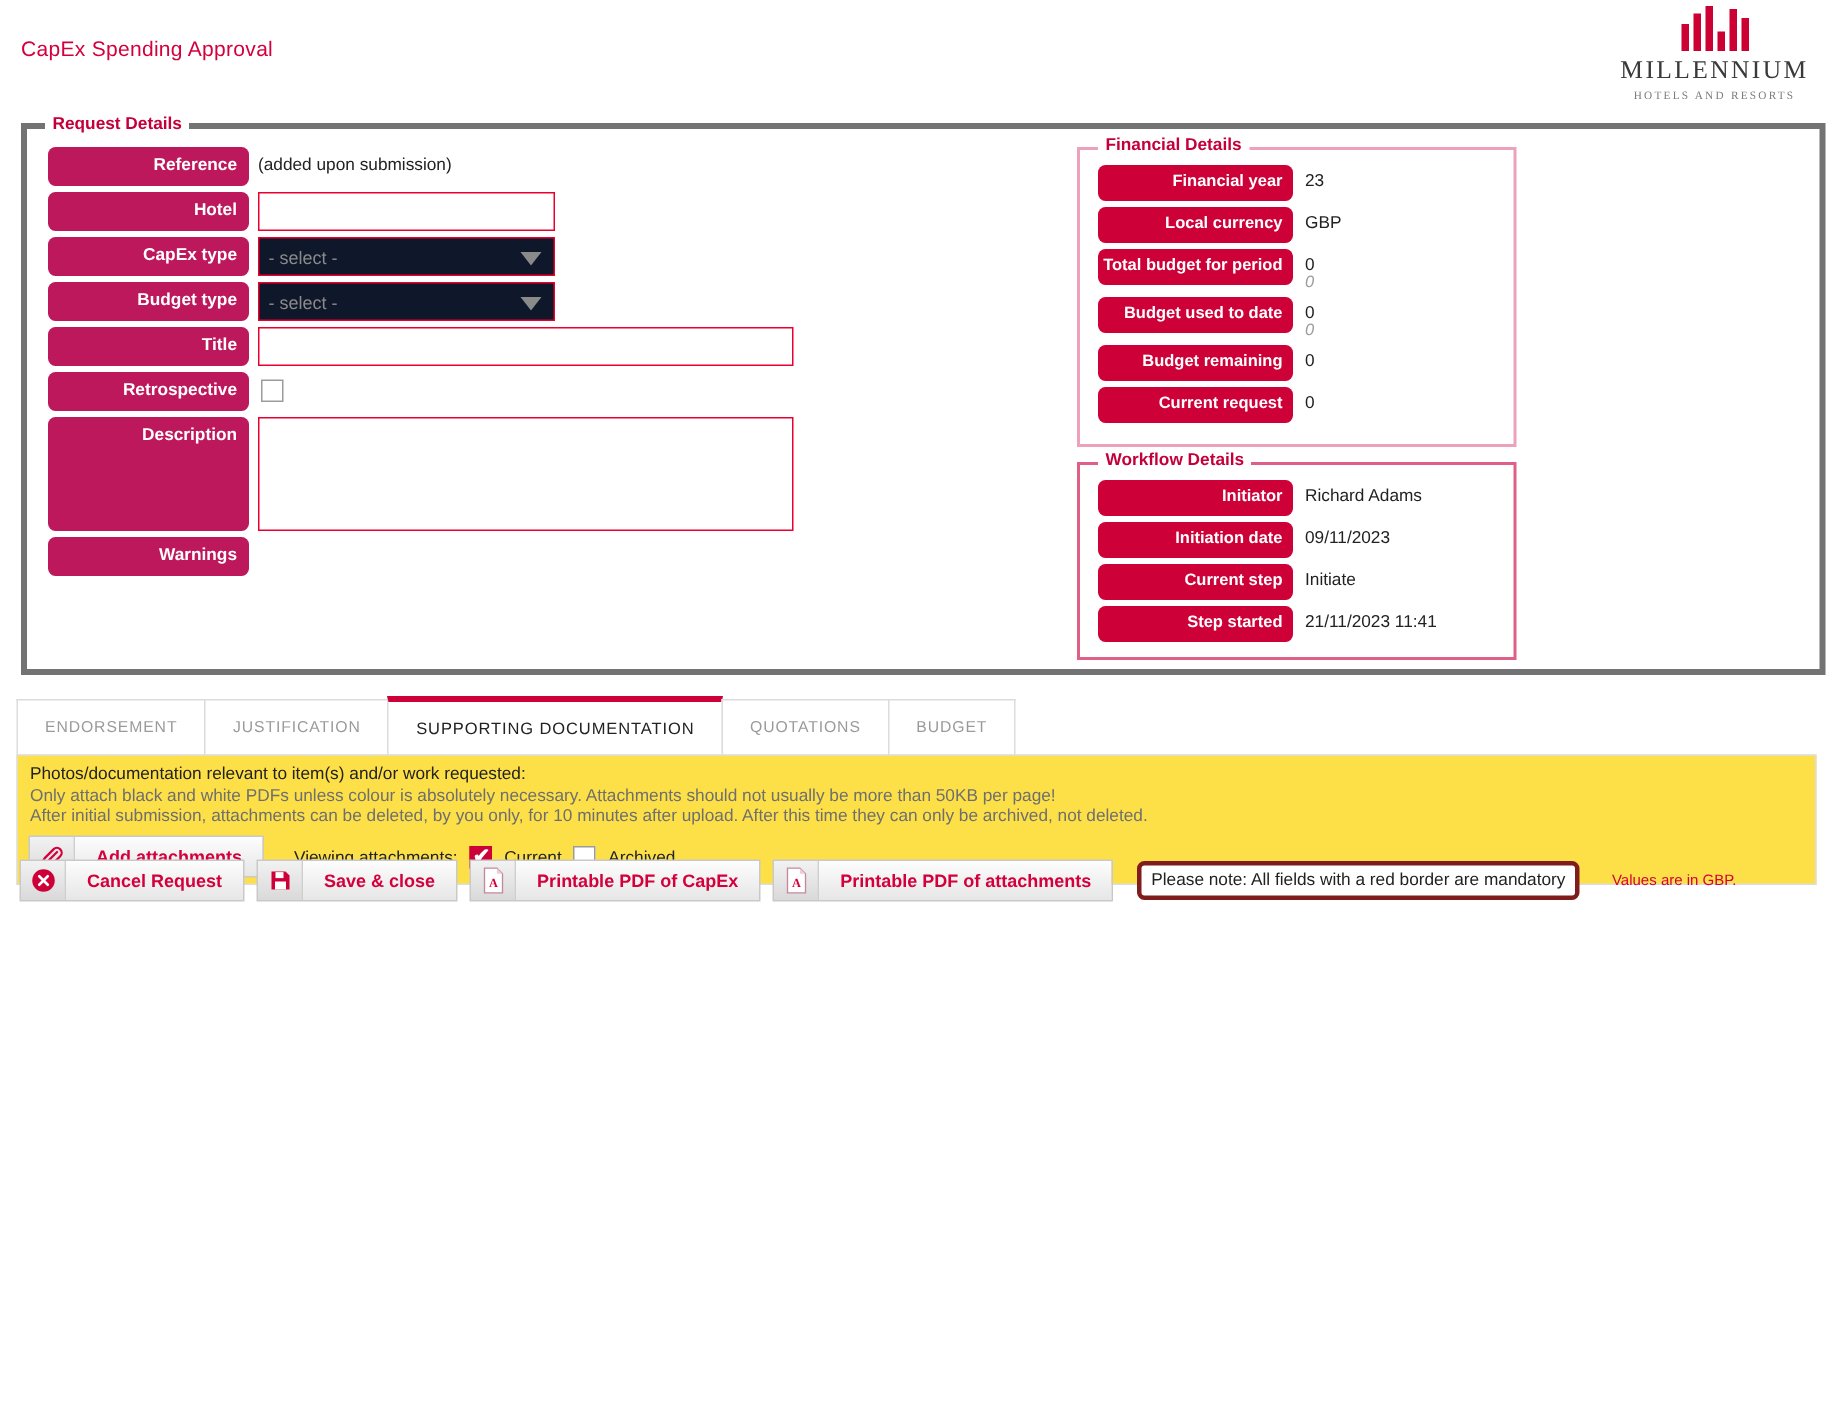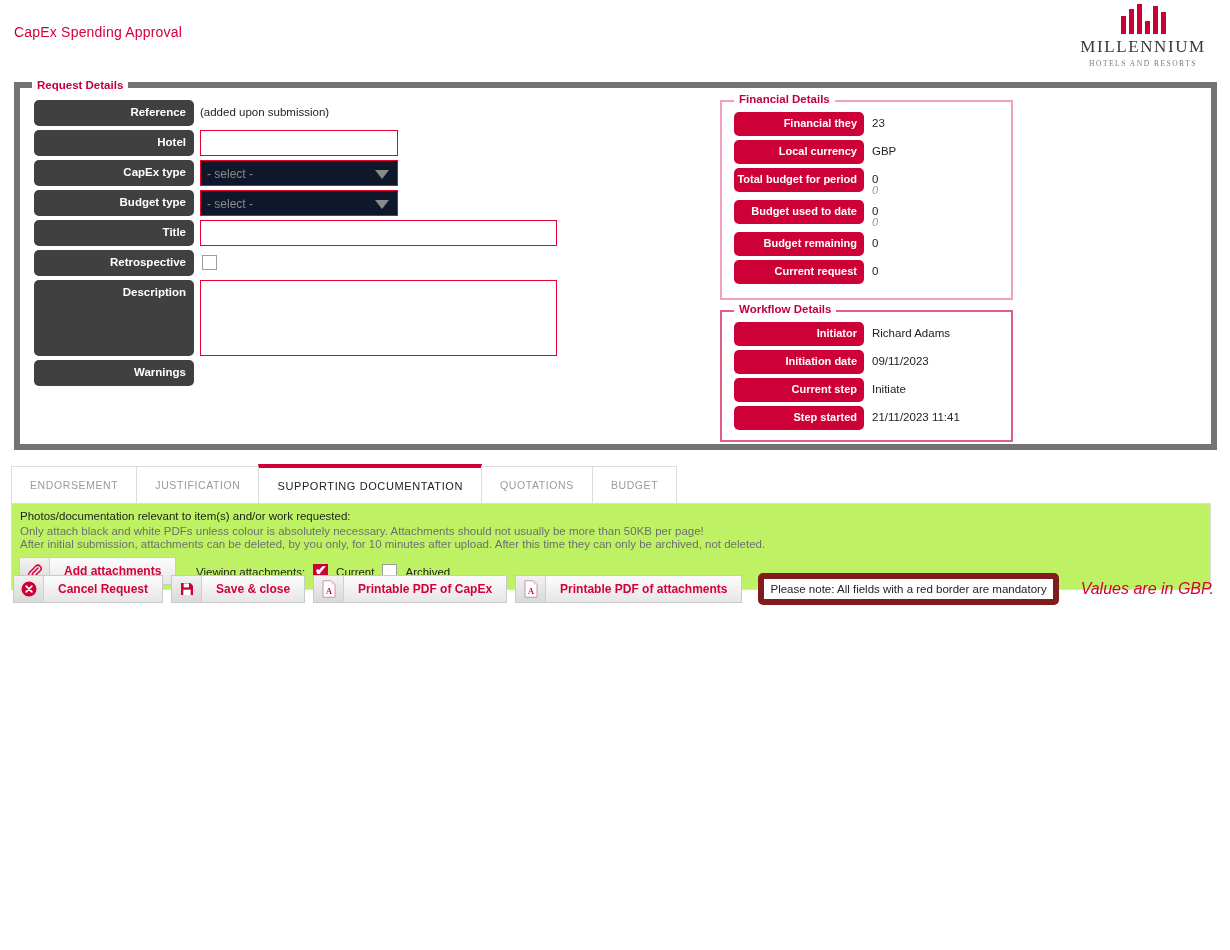--- a/index.html
+++ b/index.html
@@ -39,29 +39,29 @@
   }
   .panel.main { border-color: #f0a3bd; }
   .panel-legend {
     position: absolute; top: -9px; left: 12px;
     background: #fff; padding: 0 5px;
     font-size: 11.5px; font-weight: bold; color: #c3003a;
   }
 
   #request-details-panel {
     position: absolute; left: 14px; top: 82px; width: 1203px; height: 368px;
-    border: 6px solid #737373;
+    border: 4px solid #737373;
   }
 
   
   .rows { position: absolute; left: 14px; top: 12px; }
   .row { display: flex; align-items: flex-start; margin-bottom: 4px; }
   .lbl {
-    width: 160px; min-height: 26px;
-    background: #404040;
+    width: 134px; min-height: 26px;
+    background: #be185d;
     border-radius: 5px;
     color: #fff; font-size: 11.5px; font-weight: bold;
     text-align: right;
     padding: 6px 8px 0 0;
   }
   .lbl.tall-desc { height: 76px; }
   .val { margin-left: 6px; font-size: 11.5px; padding-top: 6px; color: #222; }
 
   .tinput {
     height: 26px; border: 1px solid #e8002e; background: #fff;
@@ -134,21 +134,21 @@
   .tab.active {
     color: #222; height: 39px;
     border-top: 4px solid #ce0038;
     font-size: 11px;
   }
 
   
   #tab-content {
     position: absolute; left: 11px; top: 503px; width: 1200px; height: 87px;
     border: 1px solid #dcdcdc; border-top: 1px solid #dcdcdc;
-    background: #bef264;
+    background: #fde047;
   }
   .doc-line1 { position: absolute; left: 8px; top: 6px; font-size: 11.5px; color: #222; }
   .doc-line2 { position: absolute; left: 8px; top: 21px; font-size: 11.5px; color: #6f6f6f; }
   .doc-line3 { position: absolute; left: 8px; top: 34px; font-size: 11.5px; color: #6f6f6f; }
 
   .btn {
     height: 28px;
     border: 1px solid #c9c9c9;
     background: linear-gradient(#fdfdfd, #e6e6e6);
     display: inline-flex; align-items: center;
@@ -171,25 +171,25 @@
   }
   .viewing-wrap .cb2.checked { background: #ce0038; border-color: #ce0038; }
   .viewing-wrap .cb2.checked::after {
     content: "✔"; position: absolute; left: 1px; top: -3px;
     color: #fff; font-size: 14px; line-height: 16px; font-weight: bold;
   }
 
   
   .actionbar { position: absolute; left: 13px; top: 573px; display: flex; align-items: center; gap: 8px; }
   .note-box {
-    border: 6px solid #7f1d1d; border-radius: 5px;
+    border: 3px solid #7f1d1d; border-radius: 5px;
     padding: 4px 6px; font-size: 11.5px; color: #222;
     background: #fff; margin-left: 8px;
   }
-  .gbp-note { font-size: 16px; color: #d4003c; margin-left: 14px; font-style: italic; }
+  .gbp-note { font-size: 10px; color: #d4003c; margin-left: 14px; }
 
   
   svg { display: block; }
 </style>
 </head>
 <body>
 
 <div class="header">
   <div class="page-title">CapEx Spending Approval</div>
   <div class="logo">
@@ -247,21 +247,21 @@
       <div class="row">
         <div class="lbl">Warnings</div>
         <div class="val"></div>
       </div>
     </div>
 
   <div class="panel" id="financial-panel">
     <div class="panel-legend">Financial Details</div>
     <div class="rpanel-rows" id="financial-rows">
         <div class="rrow">
-          <div class="rlbl">Financial they</div>
+          <div class="rlbl">Financial year</div>
           <div class="rval">
             <div>23</div>
           </div>
         </div>
         <div class="rrow">
           <div class="rlbl">Local currency</div>
           <div class="rval">
             <div>GBP</div>
           </div>
         </div>

